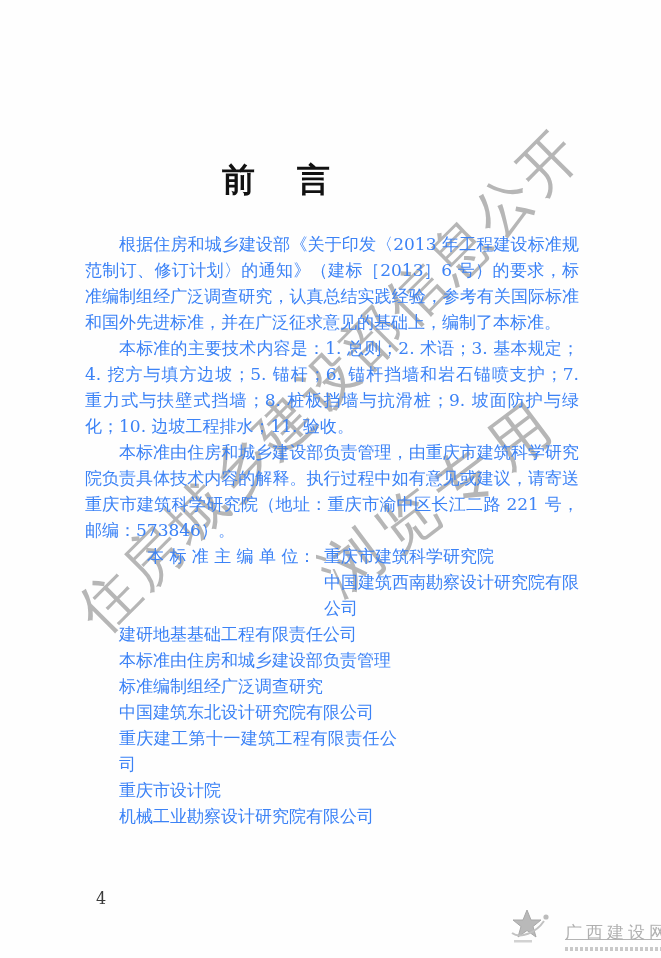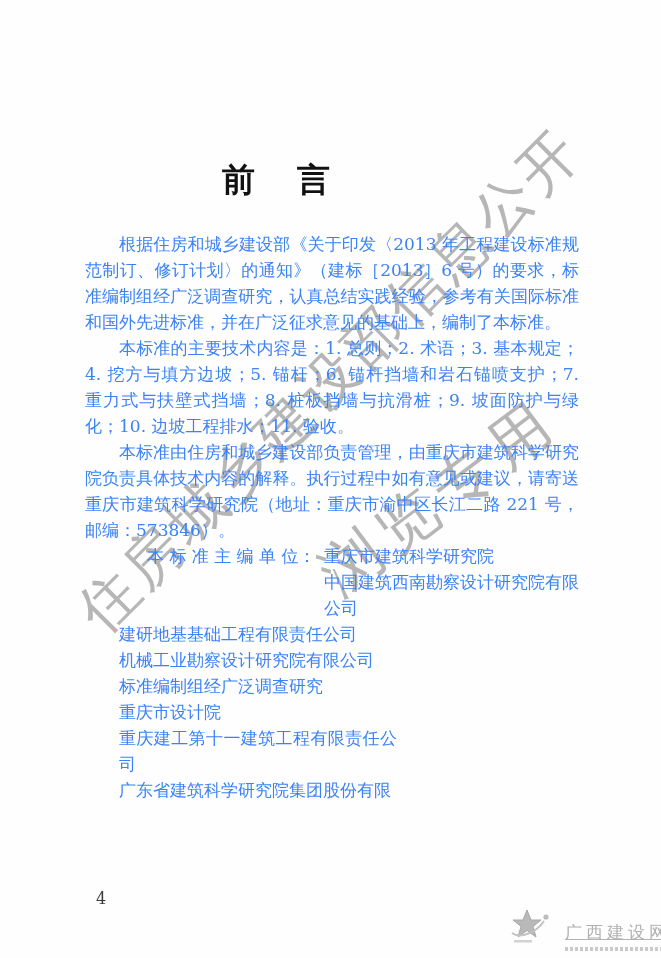--- a/index.html
+++ b/index.html
@@ -87,25 +87,26 @@
       <div class="unit-label">本 标 准 主 编 单 位：</div>
       <div class="unit-list">
           <div>重庆市建筑科学研究院</div>
           <div>中国建筑西南勘察设计研究院有限公司</div>
         </div>
     </div>
 
     <div class="unit-row">
       <div class="unit-list">
           <div>建研地基基础工程有限责任公司</div>
+          <div>本标准由住房和城乡建设部负责管理</div>
+          <div>标准编制组经广泛调查研究</div>
+          <div>中国建筑东北设计研究院有限公司</div>
+          <div>重庆建工第十一建筑工程有限责任公司</div>
+          <div>重庆市设计院</div>
           <div>机械工业勘察设计研究院有限公司</div>
-          <div>标准编制组经广泛调查研究</div>
-          <div>重庆市设计院</div>
-          <div>重庆建工第十一建筑工程有限责任公司</div>
-          <div>广东省建筑科学研究院集团股份有限</div>
         </div>
     </div>
   </div>
 
   <div class="page-number">4</div>
 
   <div class="footer-logo">
     <span class="logo-mark">
       <svg width="42" height="40" viewBox="0 0 42 40">
         <polygon points="17,3 21,13 31,13 23,19.5 26,30 17,23.5 8,30 11,19.5 3,13 13,13" fill="#b9b9b9" stroke="#a8a8a8" stroke-width="1"></polygon>

